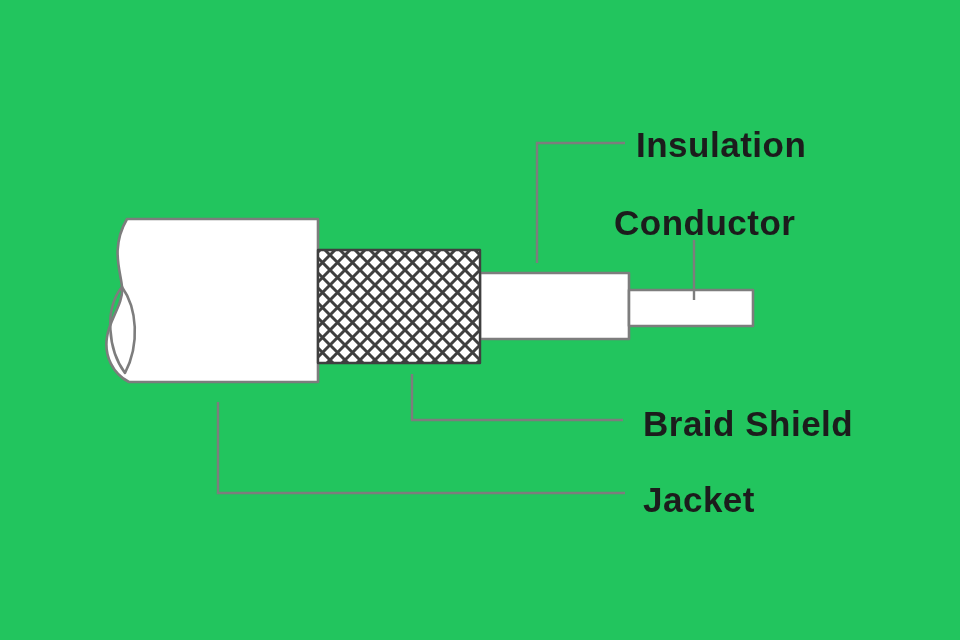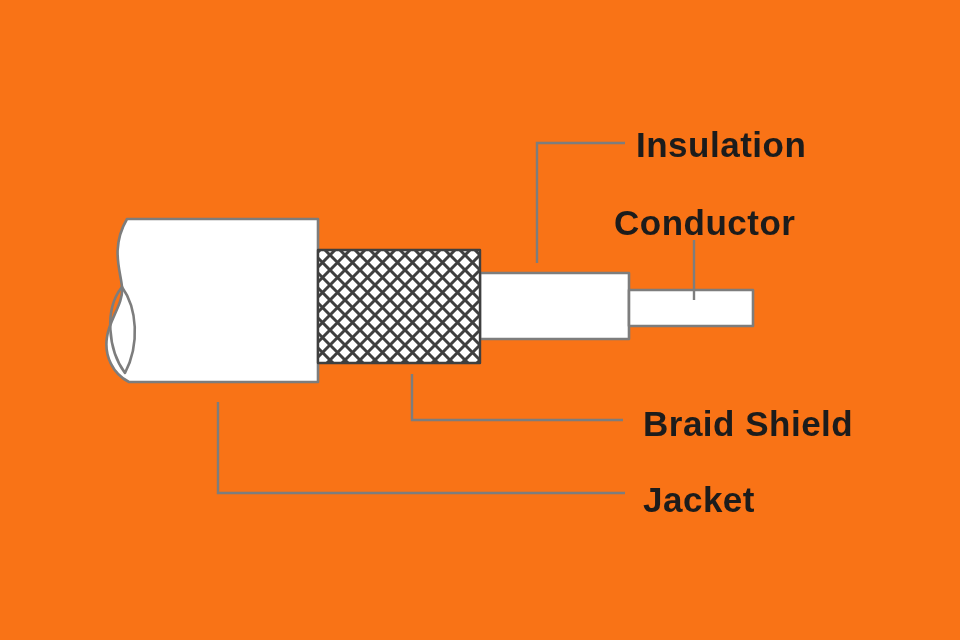--- a/index.html
+++ b/index.html
@@ -1,20 +1,20 @@
 <!DOCTYPE html>
 <html><head>
 <meta charset="utf-8">
 <style>
   html, body { margin: 0; padding: 0; background: #ffffff; }
   .canvas {
     position: relative;
     width: 960px;
     height: 640px;
-    background: #f97316;
+    background: #22c55e;
     overflow: hidden;
   }
   svg { display: block; width: 960px; height: 640px; }
   .label-text {
     font-family: "Liberation Sans", sans-serif;
     font-weight: 700;
     font-size: 35px;
     letter-spacing: 0.5px;
   }
 </style>

